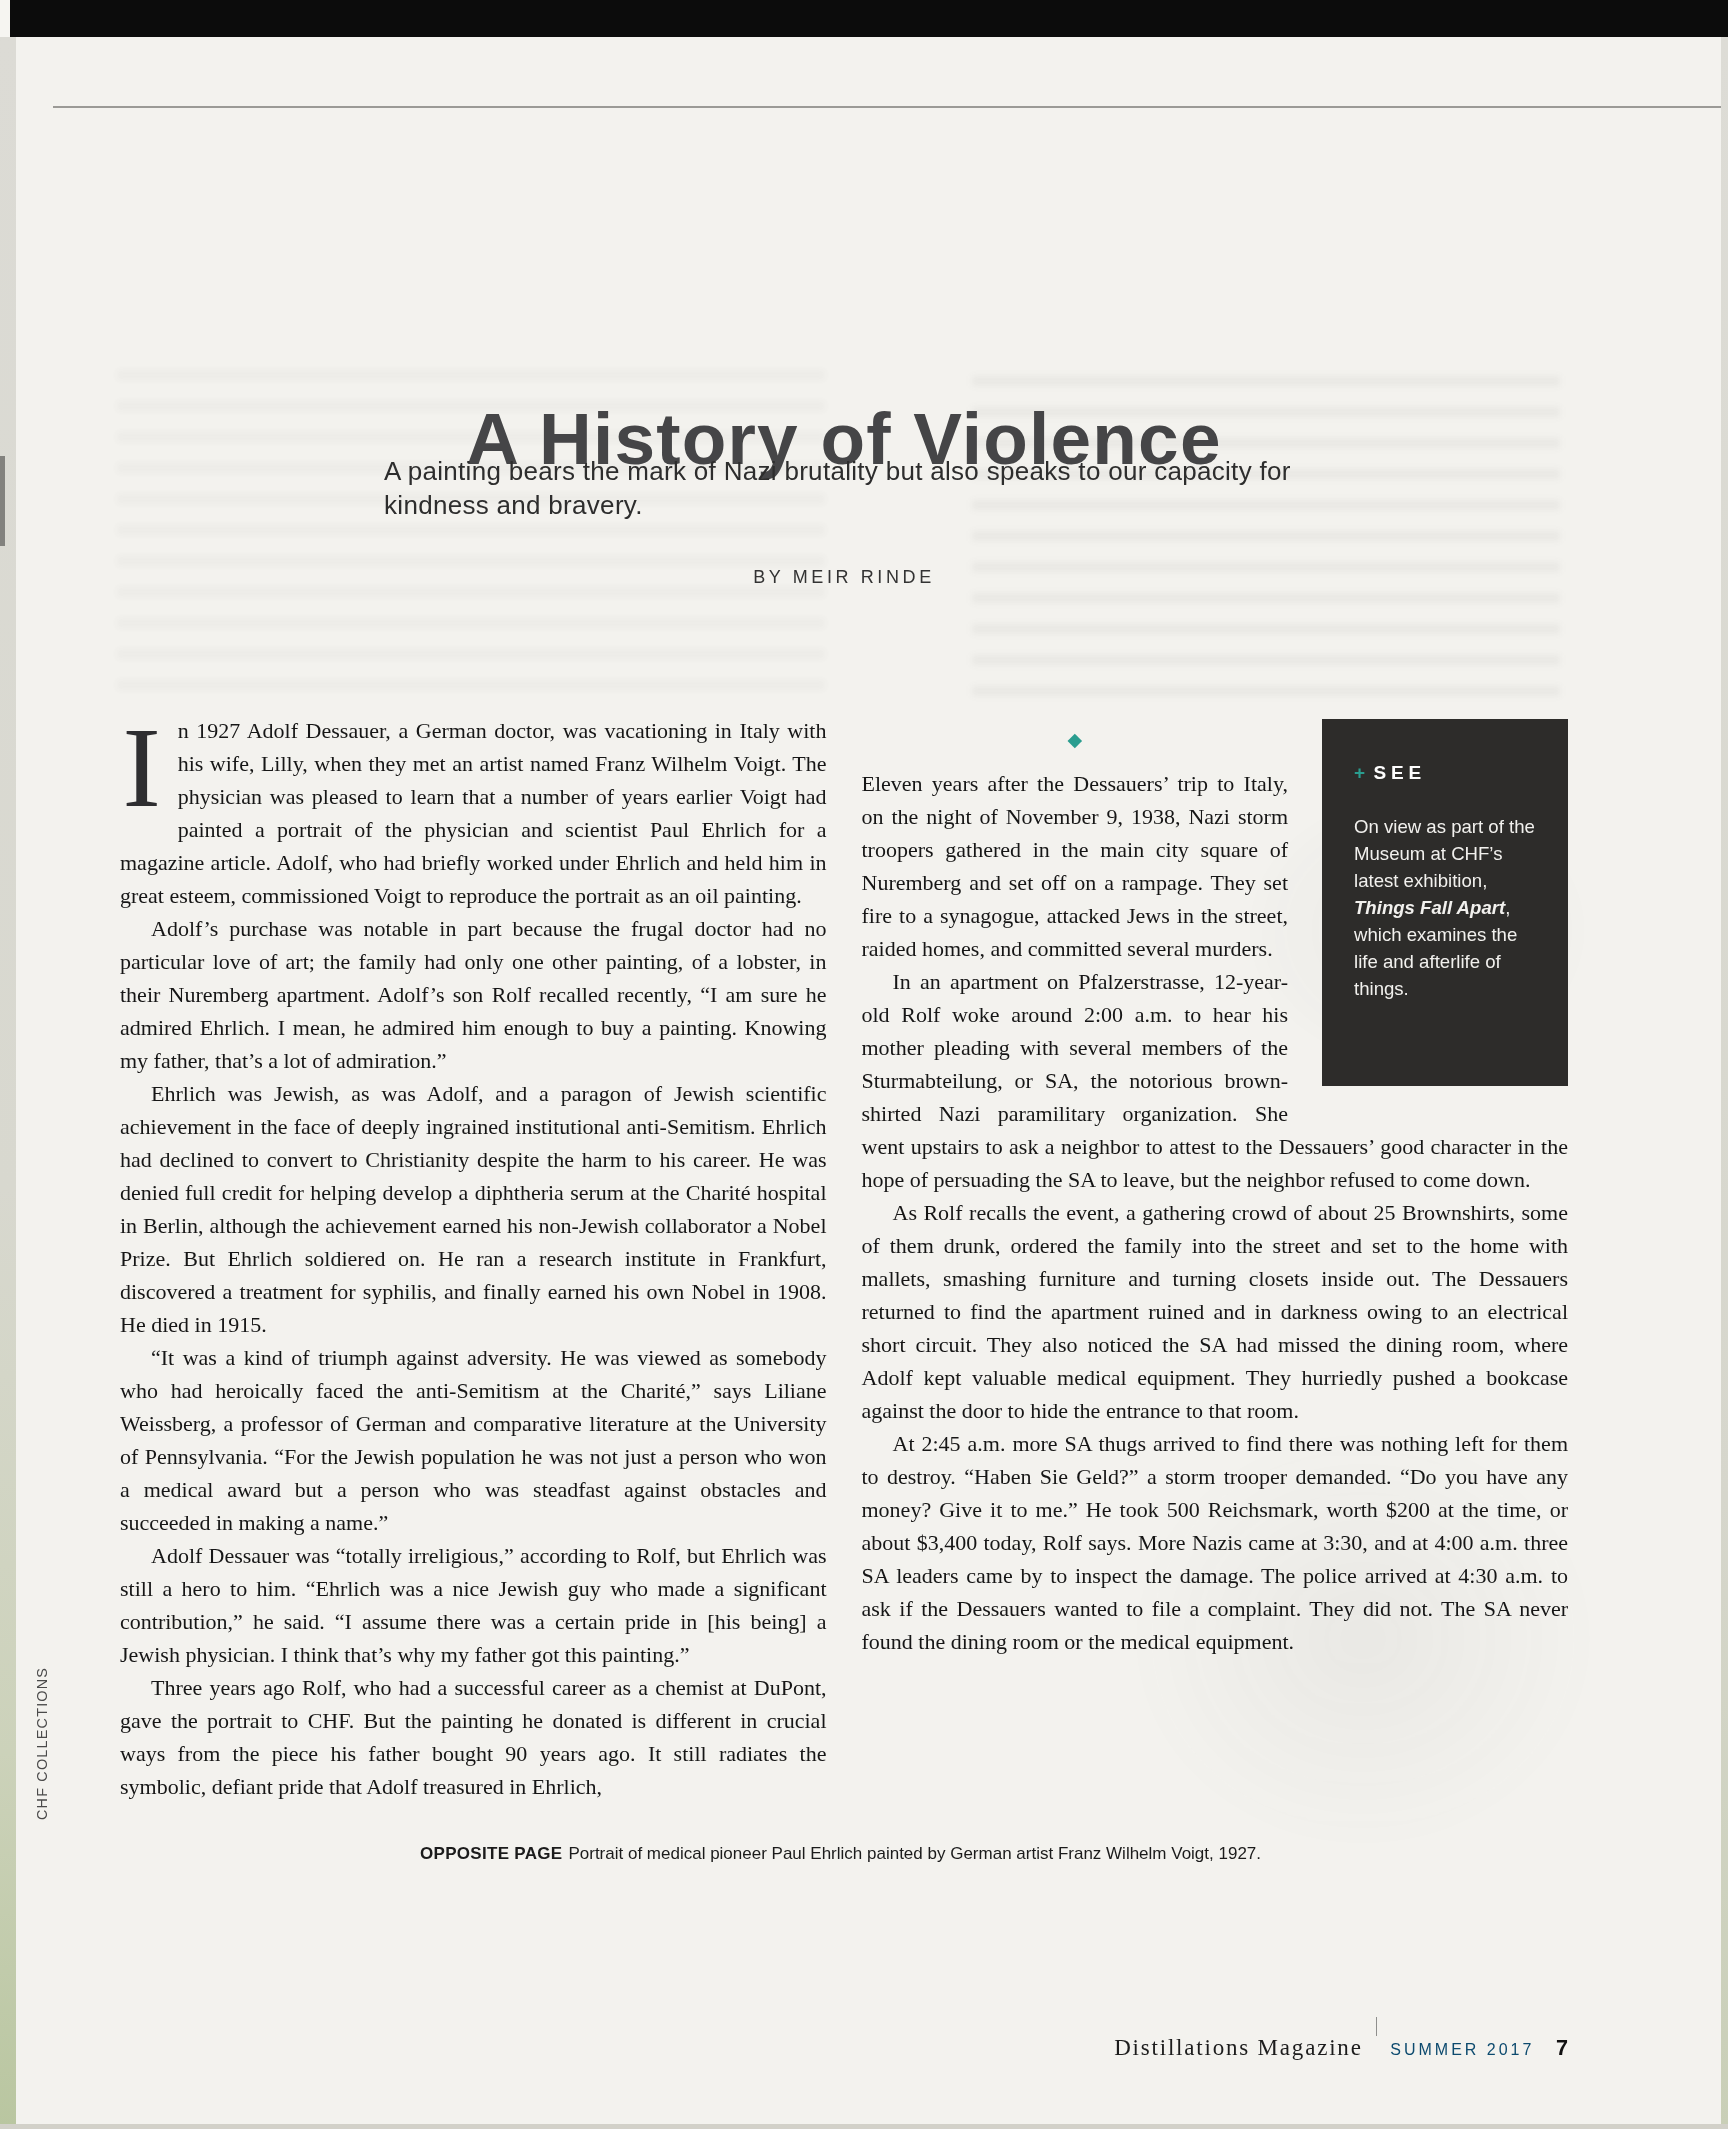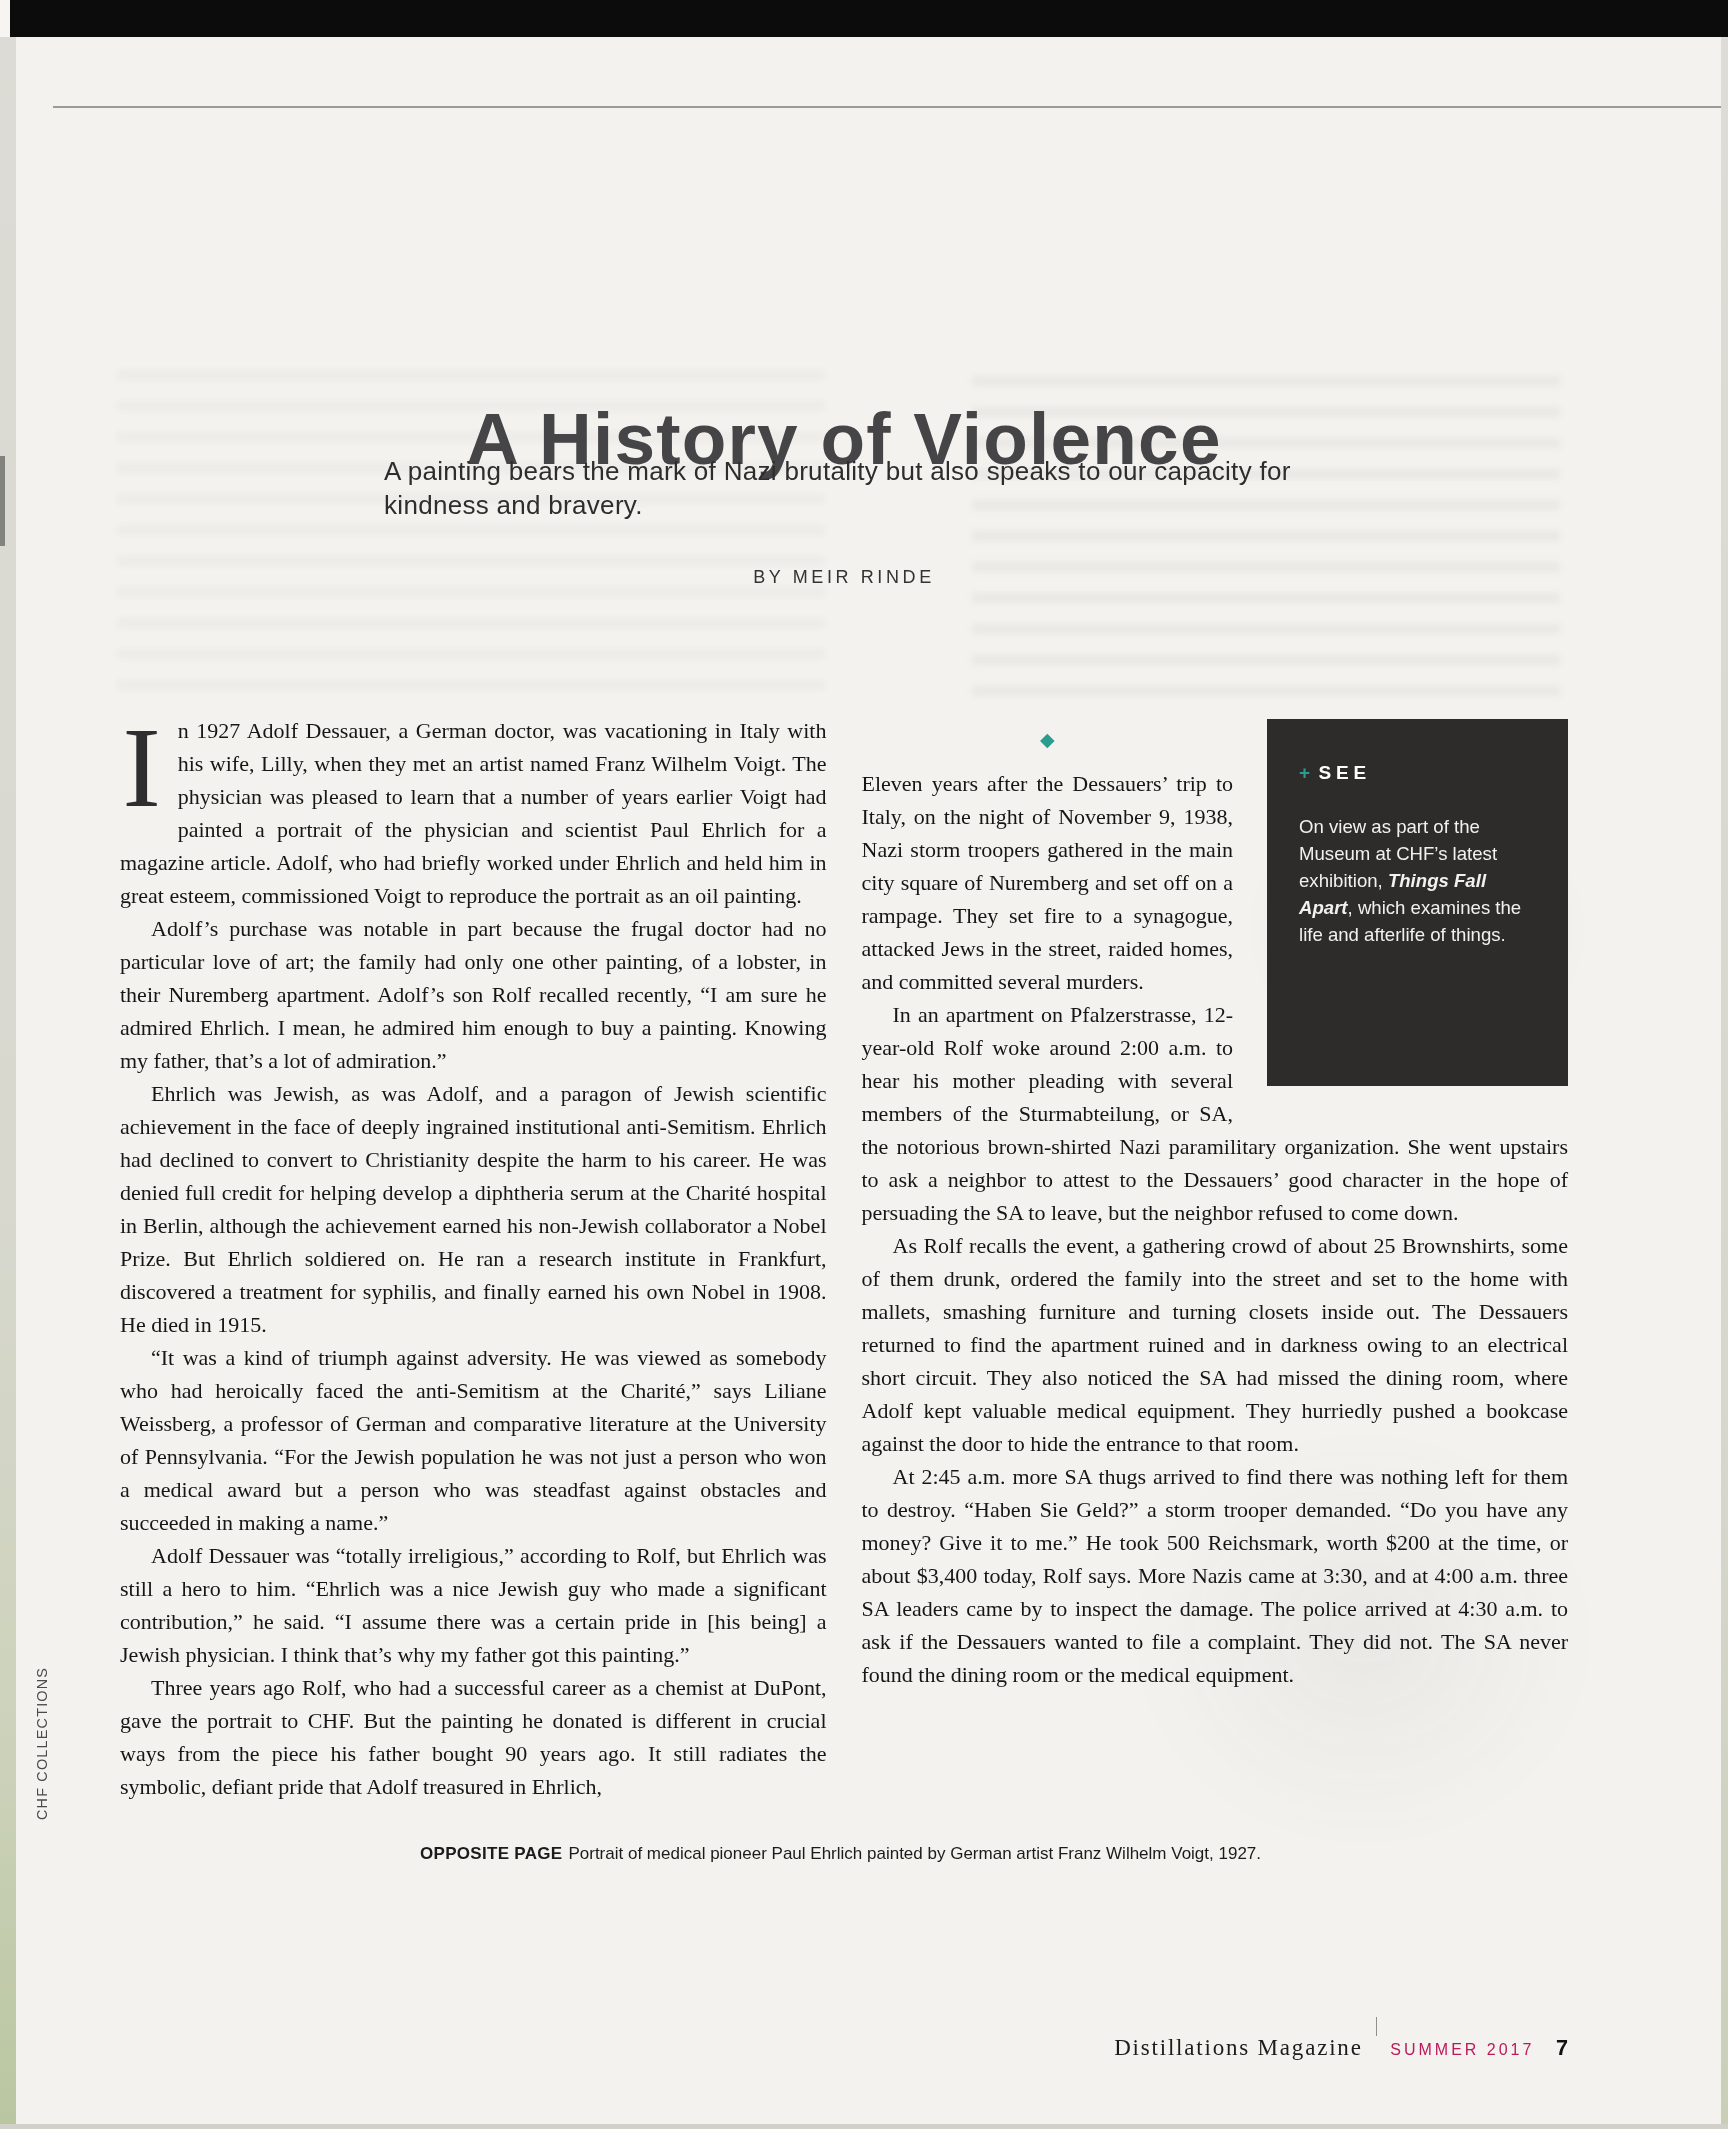--- a/index.html
+++ b/index.html
@@ -57,21 +57,21 @@
   .dropcap{
     float:left;
     font-family:"Liberation Serif", serif;
     font-size:115px;line-height:95px;
     padding:6px 17px 3.6px 2.4px;
     color:#2e2e30;
   }
 
   
   .see-box{
-    float:right;width:301px;box-sizing:border-box;
+    float:right;width:246px;box-sizing:border-box;
     margin:4.8px 0 17px 34px;
     background:#2d2c2a;
     padding:37px 32px 35px 32px;
     min-height:367px;
     font-family:"Liberation Sans", sans-serif;
     color:#f2f1ee;
   }
   .see-head{font-size:19px;font-weight:700;letter-spacing:4.8px;color:#fefefe;margin-bottom:24px;}
   .see-head .plus{color:#2a9d8f;margin-right:3.6px;}
   .see-text{font-size:18.6px;line-height:27px;text-align:left;margin:0;hyphens:none;}
@@ -102,21 +102,21 @@
     position:absolute;right:161px;top:1991px;
     display:flex;align-items:baseline;gap:13.2px;
   }
   .footer .mag{
     font-family:"Liberation Serif", serif;
     font-size:23px;letter-spacing:1.8px;color:#1c1c1c;margin-top:44px;
   }
   .footer .sep{width:1.2px;height:19px;background:#8f8f8d;align-self:center;}
   .footer .issue{
     font-family:"Liberation Sans", sans-serif;
-    font-size:16px;letter-spacing:3px;color:#be185d;
+    font-size:16px;letter-spacing:3px;color:#0c4a6e;
   }
   .footer .pageno{
     font-family:"Liberation Sans", sans-serif;
     font-weight:700;font-size:21.6px;color:#111;margin-left:8.4px;
   }
 </style>
 </head>
 <body>
 
 <div class="top-black"></div>

